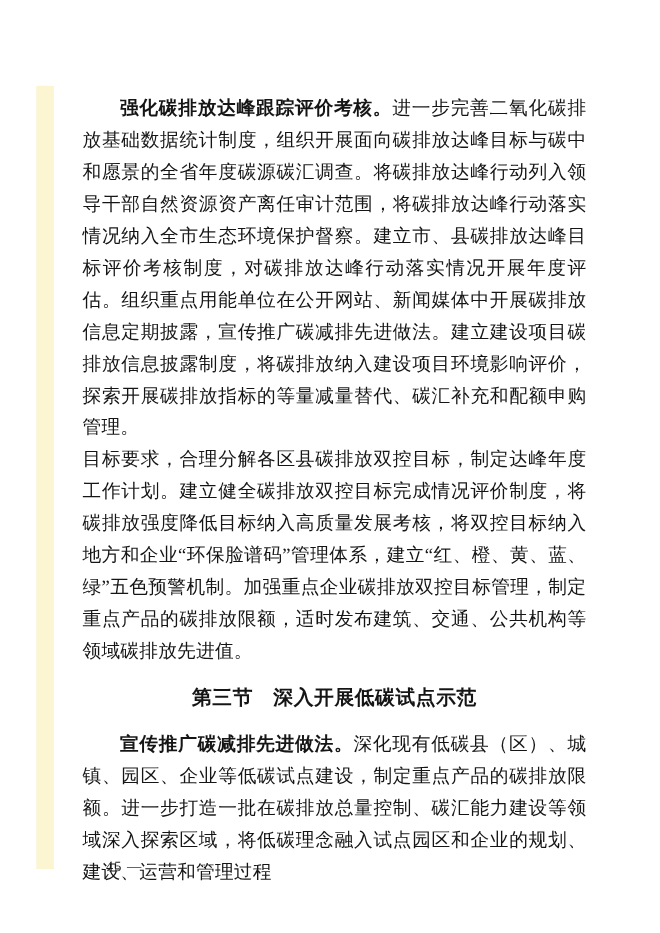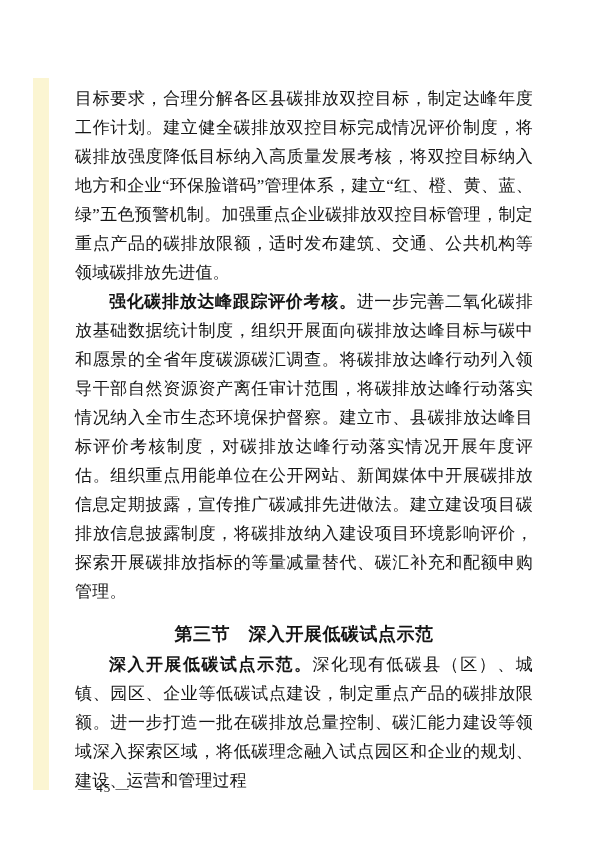--- a/index.html
+++ b/index.html
@@ -38,21 +38,21 @@
     text-justify: inter-character;
     letter-spacing: 0.2px;
   }
   p.body-para.indented {
     text-indent: 2em;
   }
   .lead-sentence {
     font-weight: bold;
   }
   h2.section-heading {
-    margin: 14px 0 1px 0;
+    margin: 14px 0 13px 0;
     font-size: 18px;
     line-height: 29px;
     font-weight: bold;
     text-align: center;
     letter-spacing: 0.5px;
   }
   .page-number {
     position: absolute;
     left: 78px;
     top: 779px;
@@ -64,31 +64,31 @@
 </style>
 </head>
 <body>
 
 <div class="page">
 
   <div class="margin-stripe" style="background: rgb(251, 245, 210);"></div>
 
   <div class="content">
 
+    <p class="body-para indented">
+      <span class="lead-sentence">强化碳排放达峰跟踪评价考核。</span><span>进一步完善二氧化碳排放基础数据统计制度，组织开展面向碳排放达峰目标与碳中和愿景的全省年度碳源碳汇调查。将碳排放达峰行动列入领导干部自然资源资产离任审计范围，将碳排放达峰行动落实情况纳入全市生态环境保护督察。建立市、县碳排放达峰目标评价考核制度，对碳排放达峰行动落实情况开展年度评估。组织重点用能单位在公开网站、新闻媒体中开展碳排放信息定期披露，宣传推广碳减排先进做法。建立建设项目碳排放信息披露制度，将碳排放纳入建设项目环境影响评价，探索开展碳排放指标的等量减量替代、碳汇补充和配额申购管理。</span>
+    </p>
+
     <p class="body-para">
       <span class="lead-sentence"></span><span>目标要求，合理分解各区县碳排放双控目标，制定达峰年度工作计划。建立健全碳排放双控目标完成情况评价制度，将碳排放强度降低目标纳入高质量发展考核，将双控目标纳入地方和企业“环保脸谱码”管理体系，建立“红、橙、黄、蓝、绿”五色预警机制。加强重点企业碳排放双控目标管理，制定重点产品的碳排放限额，适时发布建筑、交通、公共机构等领域碳排放先进值。</span>
-    </p>
-
-    <p class="body-para indented">
-      <span class="lead-sentence">强化碳排放达峰跟踪评价考核。</span><span>进一步完善二氧化碳排放基础数据统计制度，组织开展面向碳排放达峰目标与碳中和愿景的全省年度碳源碳汇调查。将碳排放达峰行动列入领导干部自然资源资产离任审计范围，将碳排放达峰行动落实情况纳入全市生态环境保护督察。建立市、县碳排放达峰目标评价考核制度，对碳排放达峰行动落实情况开展年度评估。组织重点用能单位在公开网站、新闻媒体中开展碳排放信息定期披露，宣传推广碳减排先进做法。建立建设项目碳排放信息披露制度，将碳排放纳入建设项目环境影响评价，探索开展碳排放指标的等量减量替代、碳汇补充和配额申购管理。</span>
     </p>
 
     <h2 class="section-heading">第三节　深入开展低碳试点示范</h2>
 
     <p class="body-para indented">
-      <span class="lead-sentence">深入开展低碳试点示范。</span><span>深化现有低碳县（区）、城镇、园区、企业等低碳试点建设，制定重点产品的碳排放限额。进一步打造一批在碳排放总量控制、碳汇能力建设等领域深入探索区域，将低碳理念融入试点园区和企业的规划、建设、运营和管理过程</span>
+      <span class="lead-sentence">宣传推广碳减排先进做法。</span><span>深化现有低碳县（区）、城镇、园区、企业等低碳试点建设，制定重点产品的碳排放限额。进一步打造一批在碳排放总量控制、碳汇能力建设等领域深入探索区域，将低碳理念融入试点园区和企业的规划、建设、运营和管理过程</span>
     </p>
 
   </div>
 
   <div class="page-number">— 45 —</div>
 
 </div>
 
 </body></html>

